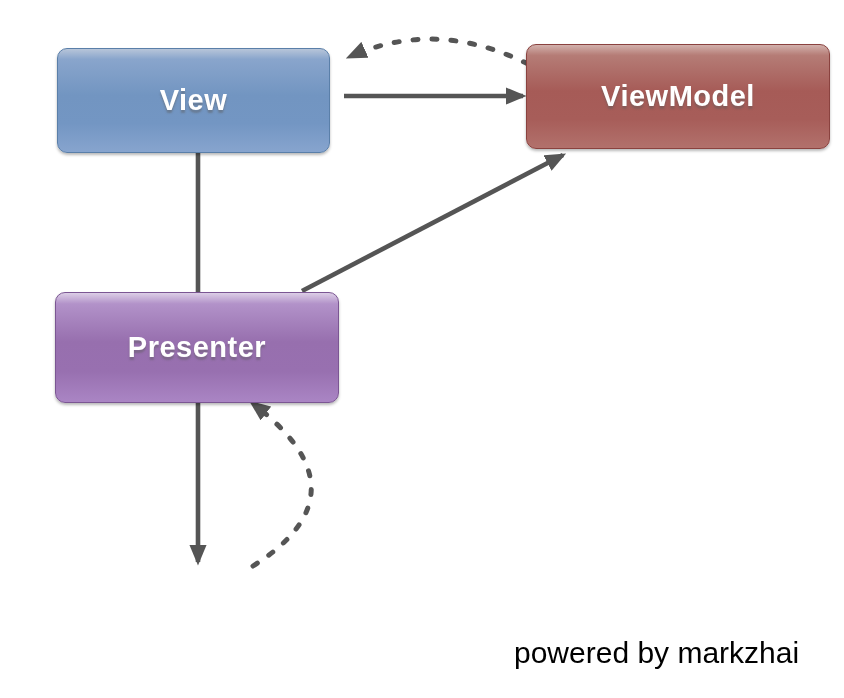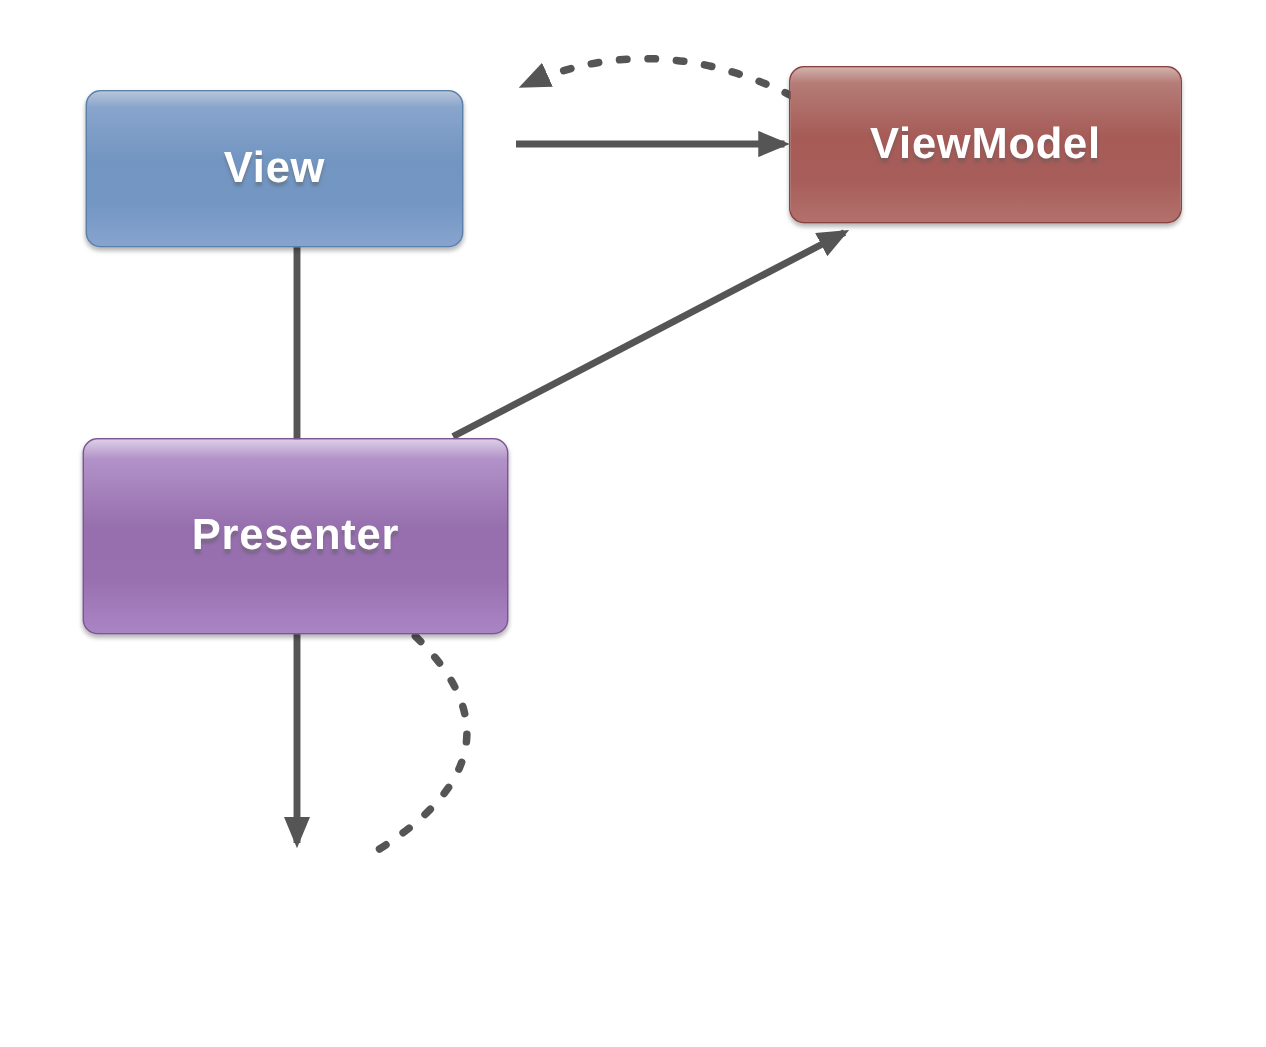--- a/index.html
+++ b/index.html
@@ -30,31 +30,31 @@
     justify-content: center;
     color: #ffffff;
     font-weight: bold;
     font-size: 29px;
     letter-spacing: 0.5px;
     text-shadow: 0 3px 2px rgba(90,90,90,0.45);
     box-shadow: 0 2px 3px rgba(0,0,0,0.28);
     box-sizing: border-box;
   }
   .node-view {
-    left: 57px; top: 60px; width: 252px; height: 105px;
+    left: 57px; top: 48px; width: 273px; height: 105px;
     border: 1.5px solid #5a7fa9;
     background: linear-gradient(180deg, #b7c5d9 0%, #89a5cc 10%, #7295c1 45%, #7396c3 72%, #87a4ce 100%);
   }
   .node-viewmodel {
-    left: 526px; top: 44px; width: 262px; height: 105px;
+    left: 526px; top: 44px; width: 304px; height: 105px;
     border: 1.5px solid #8a423f;
     background: linear-gradient(180deg, #d2b1ac 0%, #b57c76 10%, #a65b57 45%, #a75d59 72%, #b2716c 100%);
   }
   .node-presenter {
-    left: 55px; top: 292px; width: 284px; height: 131px;
+    left: 55px; top: 292px; width: 284px; height: 111px;
     border: 1.5px solid #7b5693;
     background: linear-gradient(180deg, #dccee6 0%, #b292c9 10%, #976fae 45%, #9870b0 72%, #aa85c4 100%);
   }
   .node-model {
     left: 57px; top: 569px; width: 283px; height: 106px;
     border: 1.5px solid #5a5a5a;
     background: linear-gradient(180deg, #c4c4c4 0%, #949494 10%, #7a7a7a 45%, #7b7b7b 72%, #8c8c8c 100%);
   }
   .credit {
     position: absolute;
@@ -96,14 +96,15 @@
 
   <div class="node node-viewmodel">
     <span>ViewModel</span>
   </div>
 
   <div class="node node-presenter">
     <span>Presenter</span>
   </div>
 
 
+  <div class="credit">powered by markzhai</div>
 
 </div>
 
 </body></html>

